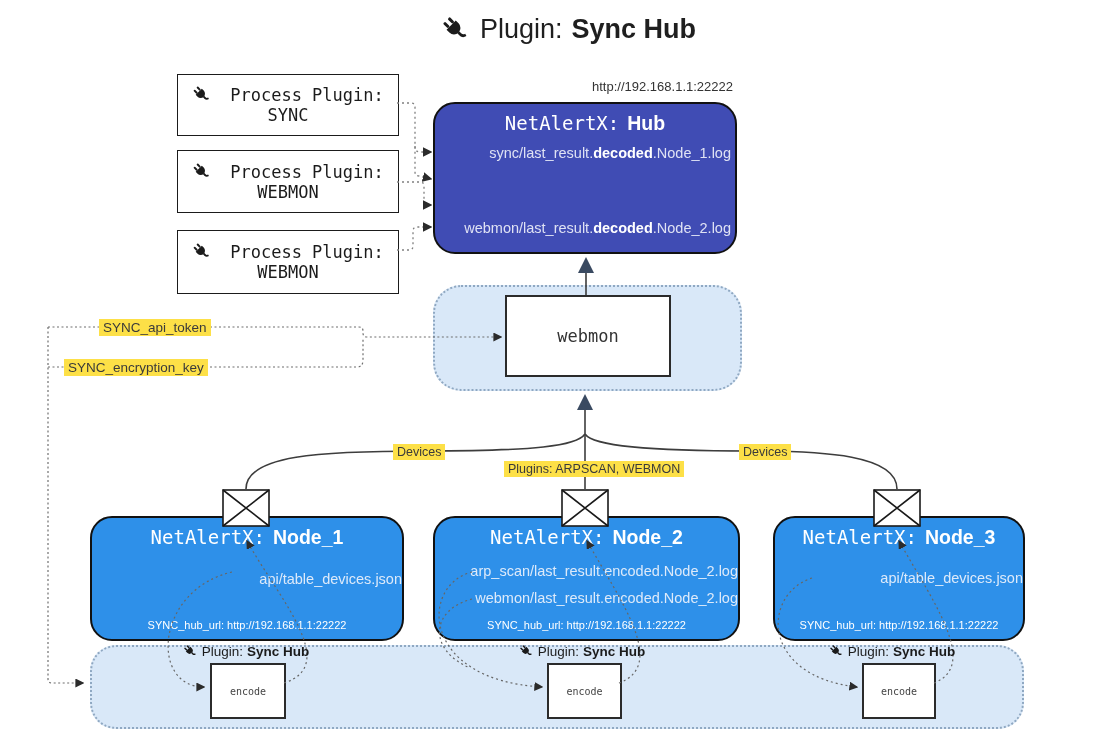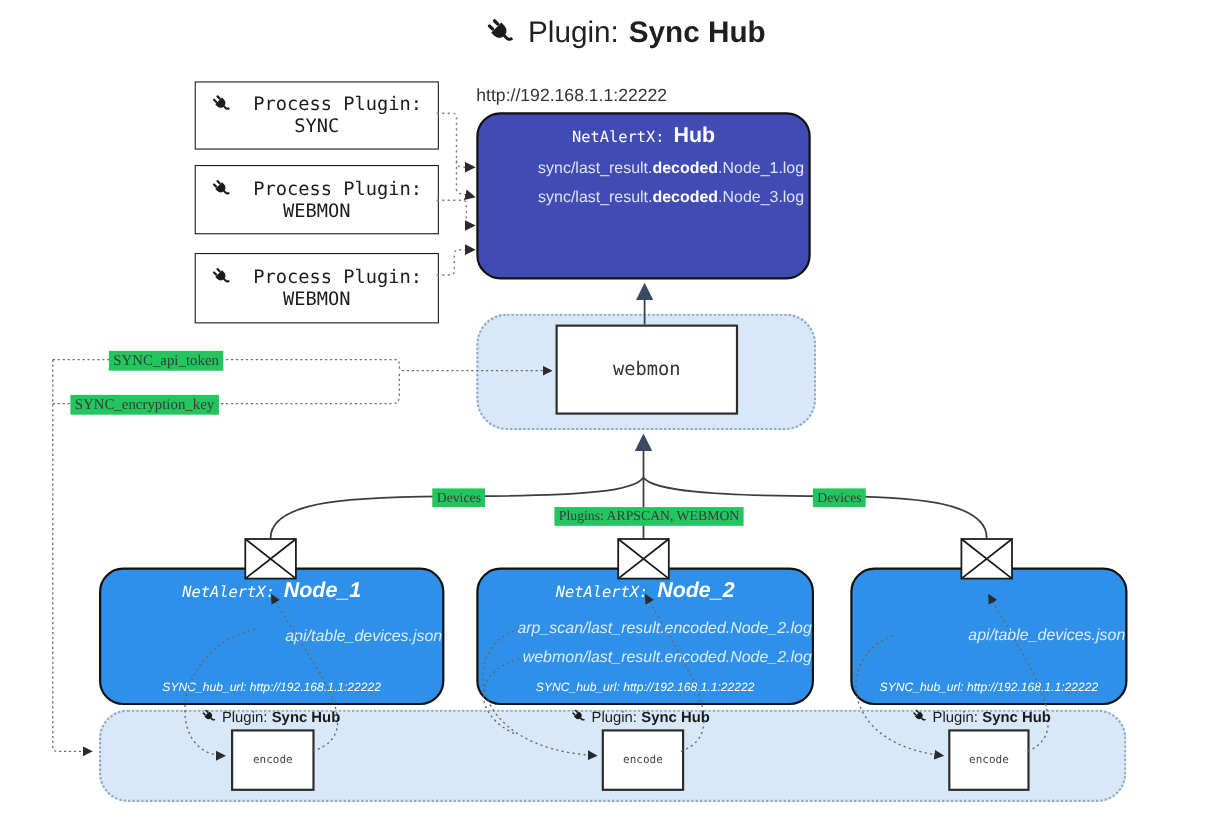--- a/index.html
+++ b/index.html
@@ -7,43 +7,43 @@
           font-family:"Liberation Sans",sans-serif;color:#1b1b1b;}
   
   .panel{position:absolute;background:#d9e8f8;border:2px dotted #8fa8c2;border-radius:28px;z-index:1;}
   
   .pbox{position:absolute;width:220px;background:#fff;border:1.6px solid #1b1b1b;z-index:2;
         display:flex;flex-direction:column;align-items:center;justify-content:center;
         font-family:"DejaVu Sans Mono",monospace;font-size:17px;color:#1b1b1b;}
   .pbox .row1{display:flex;align-items:flex-start;gap:18px;}
   .bigbox{position:absolute;border:2px solid #111;border-radius:22px;z-index:2;color:#fff;}
   .hub{background:#404cb4;}
-  .node{background:#2e90e9;font-style:italic;}
+  .node{background:#2e90e9;}
   .boxtitle{position:absolute;left:0;right:0;top:8px;text-align:center;white-space:nowrap;}
-  .mono-label{font-family:"DejaVu Sans Mono",monospace;font-size:14px;color:#fff;}
+  .mono-label{font-family:"DejaVu Sans Mono",monospace;font-size:19px;color:#fff;}
   .bold-name{font-family:"Liberation Sans",sans-serif;font-weight:700;font-size:19.5px;color:#fff;margin-left:8px;}
   .hublog{position:absolute;left:10px;right:4px;font-size:14.5px;color:#dfe2f4;white-space:nowrap;text-align:right;}
   .hublog b{color:#ffffff;font-weight:700;}
   .nodeline{position:absolute;left:0;right:0;text-align:right;font-size:14.5px;color:#ddeafa;white-space:nowrap;}
   .huburl-line{position:absolute;left:0;right:0;text-align:center;font-size:11px;color:#ffffff;white-space:nowrap;}
   .iobox{position:absolute;background:#fff;border:2px solid #2b2b2b;z-index:2;
          display:flex;align-items:center;justify-content:center;
          font-family:"DejaVu Sans Mono",monospace;color:#444;}
   
-  .lbl{position:absolute;z-index:4;font-size:12.5px;color:#3a3a3a;background:#22c55e;padding:1px 4px;white-space:nowrap;font-family:Liberation Serif, serif;}
+  .lbl{position:absolute;z-index:4;font-size:12.5px;color:#3a3a3a;background:#fde047;padding:1px 4px;white-space:nowrap;}
   .elabel{position:absolute;z-index:4;width:118px;display:flex;align-items:center;justify-content:center;gap:4px;
           font-size:13.5px;color:#1b1b1b;white-space:nowrap;}
   .elabel b{font-weight:700;}
   #wires{position:absolute;left:0;top:0;z-index:3;pointer-events:none;}
   
   #title{position:absolute;left:441px;top:14px;display:flex;align-items:center;gap:9px;z-index:2;
          font-size:27px;color:#1f1f1f;}
   #title .t-name{font-weight:700;}
   .plug{color:#1b1b1b;flex:0 0 auto;}
-  .url-label{position:absolute;text-align:left;font-size:16px;color:#333;z-index:2;white-space:nowrap;}
+  .url-label{position:absolute;text-align:right;font-size:13px;color:#333;z-index:2;white-space:nowrap;}
 </style>
 </head>
 <body>
 
 <div id="canvas">
 
   <div class="panel" style="left:433px;top:285px;width:305px;height:102px;"></div>
   <div class="panel" style="left:90px;top:645px;width:930px;height:80px;border-radius:26px;"></div>
 
   <div id="title">
@@ -101,21 +101,21 @@
       </div>
     <div>WEBMON</div>
   </div>
 
   <div class="url-label" style="left:433px;top:79px;width:300px;">http://192.168.1.1:22222</div>
   <div class="bigbox hub" style="left:433px;top:102px;width:300px;height:148px;">
     <div class="boxtitle">
       <span class="mono-label">NetAlertX:</span><span class="bold-name">Hub</span>
     </div>
     <div class="hublog" style="top:41px;"><span>sync/last_result.</span><b>decoded</b><span>.Node_1.log</span></div>
-    <div class="hublog" style="top:68px;"><span>sync/last_result.</span><b>decoded</b><span>.Node_3.log</span></div>
+    <div class="hublog" style="top:116px;"><span>webmon/last_result.</span><b>decoded</b><span>.Node_2.log</span></div>
   </div>
 
   <div class="iobox" style="left:505px;top:295px;width:162px;height:78px;font-size:17px;color:#333;">webmon</div>
 
   <div class="lbl" style="left:99px;top:319px;font-size:13.5px;">SYNC_api_token</div>
   <div class="lbl" style="left:64px;top:359px;font-size:13.5px;">SYNC_encryption_key</div>
 
   <div class="lbl" style="left:393px;top:444px;">Devices</div>
   <div class="lbl" style="left:739px;top:444px;">Devices</div>
   <div class="lbl" style="left:504px;top:461px;">Plugins: ARPSCAN, WEBMON</div>
@@ -129,20 +129,23 @@
   </div>
   <div class="bigbox node" style="left:433px;top:516px;width:303px;height:121px;">
     <div class="boxtitle">
       <span class="mono-label">NetAlertX:</span><span class="bold-name">Node_2</span>
     </div>
     <div class="nodeline" style="top:45px;">arp_scan/last_result.encoded.Node_2.log</div>
     <div class="nodeline" style="top:72px;">webmon/last_result.encoded.Node_2.log</div>
     <div class="huburl-line" style="top:101px;">SYNC_hub_url: http://192.168.1.1:22222</div>
   </div>
   <div class="bigbox node" style="left:773px;top:516px;width:248px;height:121px;">
+    <div class="boxtitle">
+      <span class="mono-label">NetAlertX:</span><span class="bold-name">Node_3</span>
+    </div>
     <div class="nodeline" style="top:52px;">api/table_devices.json</div>
     <div class="huburl-line" style="top:101px;">SYNC_hub_url: http://192.168.1.1:22222</div>
   </div>
 
   <div class="elabel" style="left:187px;top:644px;">
     <svg class="plug" width="15" height="15" viewBox="0 0 24 24">
         <g transform="rotate(-45 12 12)" fill="currentColor">
           <rect x="8.2" y="1" width="2.4" height="5.5" rx="1"></rect>
           <rect x="13.4" y="1" width="2.4" height="5.5" rx="1"></rect>
           <path d="M6.8 6.5h10.4v3.2a5.2 5.2 0 0 1-10.4 0z"></path>

